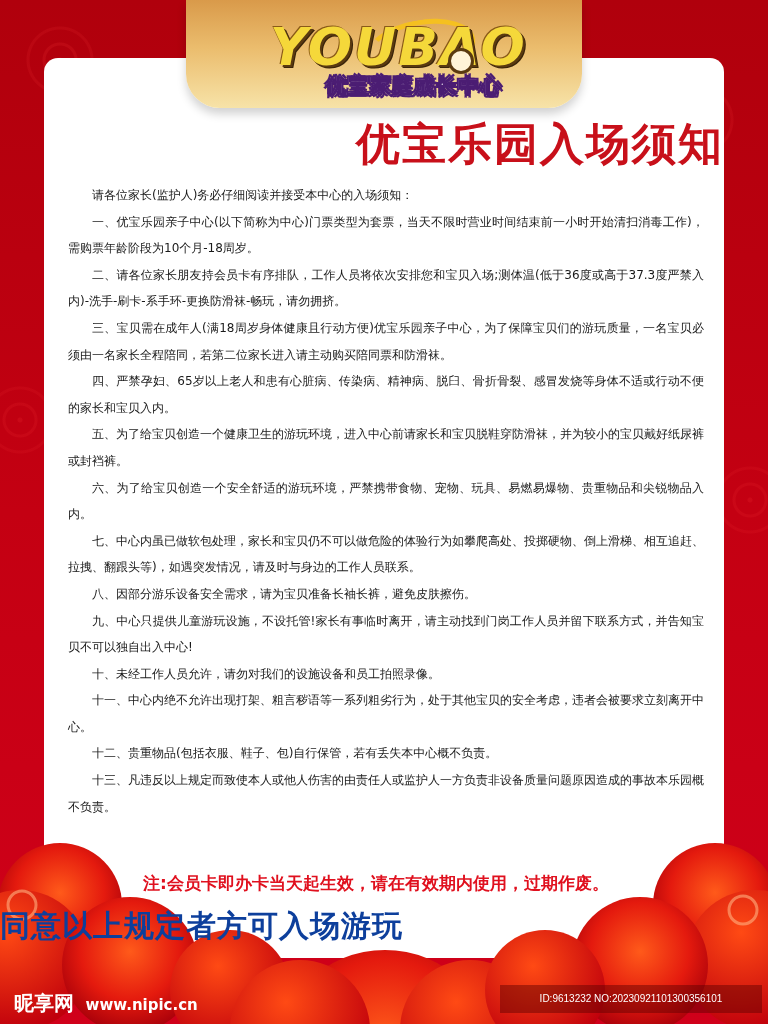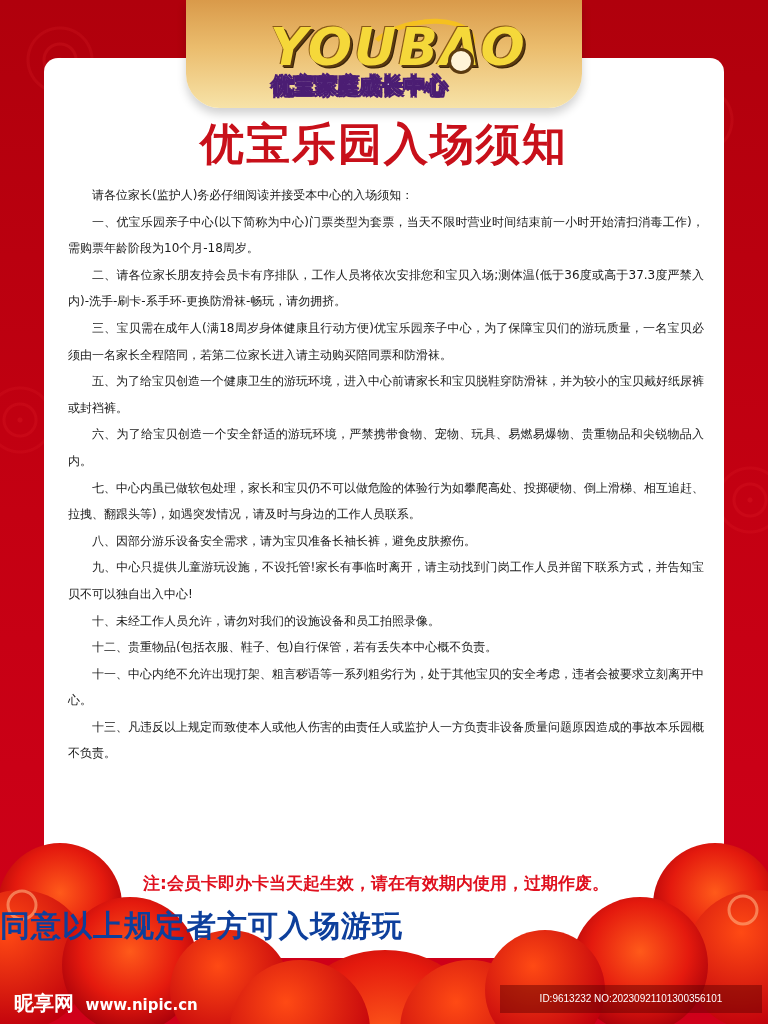--- a/index.html
+++ b/index.html
@@ -47,28 +47,28 @@
     border-radius: 50%;
     transform: rotate(-10deg);
   }
   .logo-clock {
     position: absolute; left: 262px; top: 48px; width: 26px; height: 26px;
     border-radius: 50%; background: #fff4d8; border: 3px solid #5a3a10;
   }
   .logo-sub {
     position: absolute; left: 86px; top: 72px; width: 230px;
     font-family: "DejaVu Sans", sans-serif; font-weight: bold;
-    font-size: 21px; color: #ffffff; text-align: left;
+    font-size: 21px; color: #ffffff; text-align: right;
     -webkit-text-stroke: 1px #4b1d73;
     text-shadow: 2px 2px 0 #4b1d73, -2px -2px 0 #4b1d73, 2px -2px 0 #4b1d73, -2px 2px 0 #4b1d73;
     letter-spacing: 1px;
   }
   .title {
     position: absolute; left: 44px; top: 115px; width: 680px;
-    text-align: center;
+    text-align: right;
     font-family: "DejaVu Sans", sans-serif; font-weight: bold;
     font-size: 44px; color: #c8101a; letter-spacing: 2px;
     z-index: 3;
   }
   .body-text {
     position: absolute; left: 68px; top: 182px; width: 636px;
     font-family: "DejaVu Sans", sans-serif;
     font-size: 12px; line-height: 26.6px; color: #1a1a1a;
     font-weight: normal;
     z-index: 3;
@@ -114,28 +114,29 @@
   <div class="logo-sub">优宝家庭成长中心</div>
 </div>
 
 <h1 class="title">优宝乐园入场须知</h1>
 
 <div class="body-text">
   <p>请各位家长(监护人)务必仔细阅读并接受本中心的入场须知：</p>
   <p>一、优宝乐园亲子中心(以下简称为中心)门票类型为套票，当天不限时营业时间结束前一小时开始清扫消毒工作)，需购票年龄阶段为10个月-18周岁。</p>
   <p>二、请各位家长朋友持会员卡有序排队，工作人员将依次安排您和宝贝入场;测体温(低于36度或高于37.3度严禁入内)-洗手-刷卡-系手环-更换防滑袜-畅玩，请勿拥挤。</p>
   <p>三、宝贝需在成年人(满18周岁身体健康且行动方便)优宝乐园亲子中心，为了保障宝贝们的游玩质量，一名宝贝必须由一名家长全程陪同，若第二位家长进入请主动购买陪同票和防滑袜。</p>
+  <p>四、严禁孕妇、65岁以上老人和患有心脏病、传染病、精神病、脱臼、骨折骨裂、感冒发烧等身体不适或行动不便的家长和宝贝入内。</p>
   <p>五、为了给宝贝创造一个健康卫生的游玩环境，进入中心前请家长和宝贝脱鞋穿防滑袜，并为较小的宝贝戴好纸尿裤或封裆裤。</p>
   <p>六、为了给宝贝创造一个安全舒适的游玩环境，严禁携带食物、宠物、玩具、易燃易爆物、贵重物品和尖锐物品入内。</p>
   <p>七、中心内虽已做软包处理，家长和宝贝仍不可以做危险的体验行为如攀爬高处、投掷硬物、倒上滑梯、相互追赶、拉拽、翻跟头等)，如遇突发情况，请及时与身边的工作人员联系。</p>
   <p>八、因部分游乐设备安全需求，请为宝贝准备长袖长裤，避免皮肤擦伤。</p>
   <p>九、中心只提供儿童游玩设施，不设托管!家长有事临时离开，请主动找到门岗工作人员并留下联系方式，并告知宝贝不可以独自出入中心!</p>
   <p>十、未经工作人员允许，请勿对我们的设施设备和员工拍照录像。</p>
+  <p>十一、中心内绝不允许出现打架、粗言秽语等一系列粗劣行为，处于其他宝贝的安全考虑，违者会被要求立刻离开中心。</p>
   <p>十二、贵重物品(包括衣服、鞋子、包)自行保管，若有丢失本中心概不负责。</p>
-  <p>十一、中心内绝不允许出现打架、粗言秽语等一系列粗劣行为，处于其他宝贝的安全考虑，违者会被要求立刻离开中心。</p>
   <p>十三、凡违反以上规定而致使本人或他人伤害的由责任人或监护人一方负责非设备质量问题原因造成的事故本乐园概不负责。</p>
 </div>
 
 <svg class="clouds" viewBox="0 0 768 1024">
   <defs>
     <radialGradient id="cg" cx="50%" cy="40%" r="60%">
       <stop offset="0%" stop-color="#ff5a1a"></stop>
       <stop offset="60%" stop-color="#e41a0e"></stop>
       <stop offset="100%" stop-color="#a8000a"></stop>
     </radialGradient>

